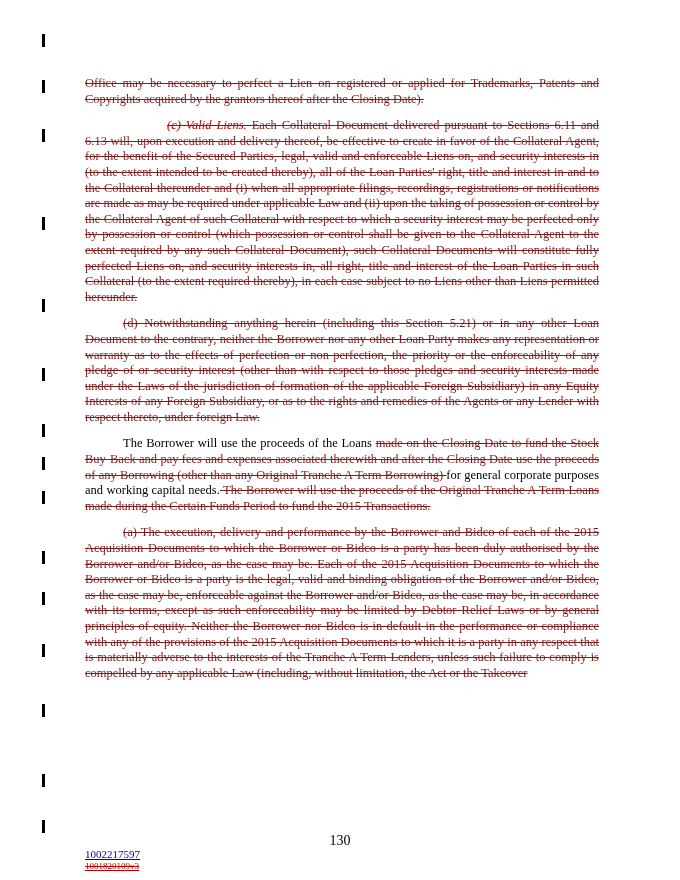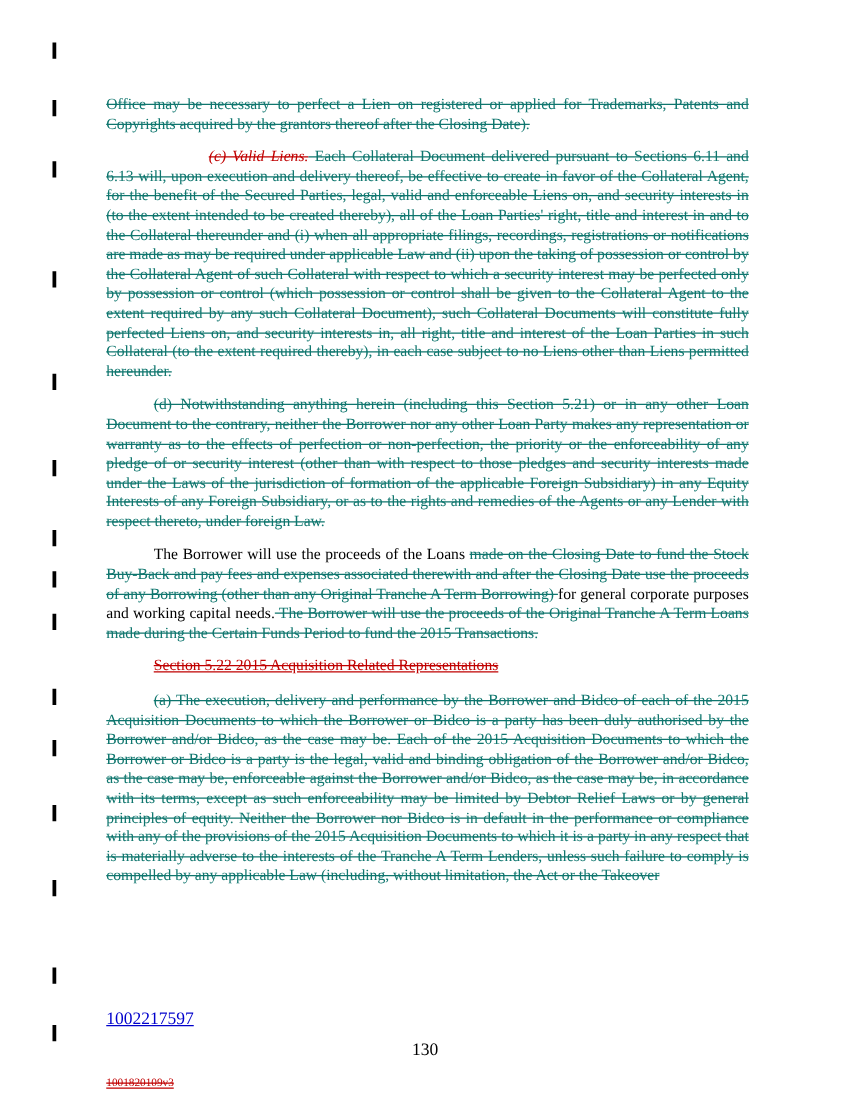--- a/index.html
+++ b/index.html
@@ -20,21 +20,21 @@
     font-size: 12.5px;
     line-height: 15.6px;
   }
   .para {
     text-align: justify;
     margin: 0 0 11px 0;
     text-indent: 38px;
   }
   .no-indent { text-indent: 0; }
   .del {
-    color: #0f766e;
+    color: #7f1d1d;
     text-decoration: line-through;
   }
   .del-ital {
     color: #c00000;
     text-decoration: line-through;
     font-style: italic;
     margin-left: 44px;
   }
   .heading {
     margin: 3px 0 12px 0;
@@ -59,22 +59,22 @@
     position: absolute;
     top: 833px;
     left: 0;
     width: 680px;
     text-align: center;
     font-size: 14px;
   }
   .doc-id {
     position: absolute;
     left: 85px;
-    top: 808px;
-    font-size: 14px;
+    top: 848px;
+    font-size: 11px;
     color: #0000cc;
     text-decoration: underline;
     cursor: pointer;
   }
   .version-id {
     position: absolute;
     left: 85px;
     top: 861px;
     font-size: 9px;
     color: #c00000;
@@ -105,21 +105,20 @@
 
   <p class="para no-indent"><span class="del">Office may be necessary to perfect a Lien on registered or applied for Trademarks, Patents and Copyrights acquired by the grantors thereof after the Closing Date).</span></p>
 
   <p class="para"><span class="del-ital">(c) Valid Liens.</span><span class="del">  Each Collateral Document delivered pursuant to Sections 6.11 and 6.13 will, upon execution and delivery thereof, be effective to create in favor of the Collateral Agent, for the benefit of the Secured Parties, legal, valid and enforceable Liens on, and security interests in (to the extent intended to be created thereby), all of the Loan Parties' right, title and interest in and to the Collateral thereunder and (i) when all appropriate filings, recordings, registrations or notifications are made as may be required under applicable Law and (ii) upon the taking of possession or control by the Collateral Agent of such Collateral with respect to which a security interest may be perfected only by possession or control (which possession or control shall be given to the Collateral Agent to the extent required by any such Collateral Document), such Collateral Documents will constitute fully perfected Liens on, and security interests in, all right, title and interest of the Loan Parties in such Collateral (to the extent required thereby), in each case subject to no Liens other than Liens permitted hereunder.</span></p>
 
   <p class="para"><span class="del">(d) Notwithstanding anything herein (including this Section 5.21) or in any other Loan Document to the contrary, neither the Borrower nor any other Loan Party makes any representation or warranty as to the effects of perfection or non-perfection, the priority or the enforceability of any pledge of or security interest (other than with respect to those pledges and security interests made under the Laws of the jurisdiction of formation of the applicable Foreign Subsidiary) in any Equity Interests of any Foreign Subsidiary, or as to the rights and remedies of the Agents or any Lender with respect thereto, under foreign Law.</span></p>
 
 
   <p class="para"><span>The Borrower will use the proceeds of the Loans </span><span class="del">made on the Closing Date to fund the Stock Buy-Back and pay fees and expenses associated therewith and after the Closing Date use the proceeds of any Borrowing (other than any Original Tranche A Term Borrowing) </span><span>for general corporate purposes and working capital needs.</span><span class="del">  The Borrower will use the proceeds of the Original Tranche A Term Loans made during the Certain Funds Period to fund the 2015 Transactions.</span></p>
 
-  <p class="heading"><span class="del-heading">Section 5.22 2015 Acquisition Related Representations</span></p>
 
   <p class="para"><span class="del">(a) The execution, delivery and performance by the Borrower and Bidco of each of the 2015 Acquisition Documents to which the Borrower or Bidco is a party has been duly authorised by the Borrower and/or Bidco, as the case may be.  Each of the 2015 Acquisition Documents to which the Borrower or Bidco is a party is the legal, valid and binding obligation of the Borrower and/or Bidco, as the case may be, enforceable against the Borrower and/or Bidco, as the case may be, in accordance with its terms, except as such enforceability may be limited by Debtor Relief Laws or by general principles of equity.  Neither the Borrower nor Bidco is in default in the performance or compliance with any of the provisions of the 2015 Acquisition Documents to which it is a party in any respect that is materially adverse to the interests of the Tranche A Term Lenders, unless such failure to comply is compelled by any applicable Law (including, without limitation, the Act or the Takeover</span></p>
 
 </div>
 
 <div class="page-number">130</div>
 
 <a class="doc-id">1002217597</a>
 
 <div class="version-id">1001820109v3</div>

